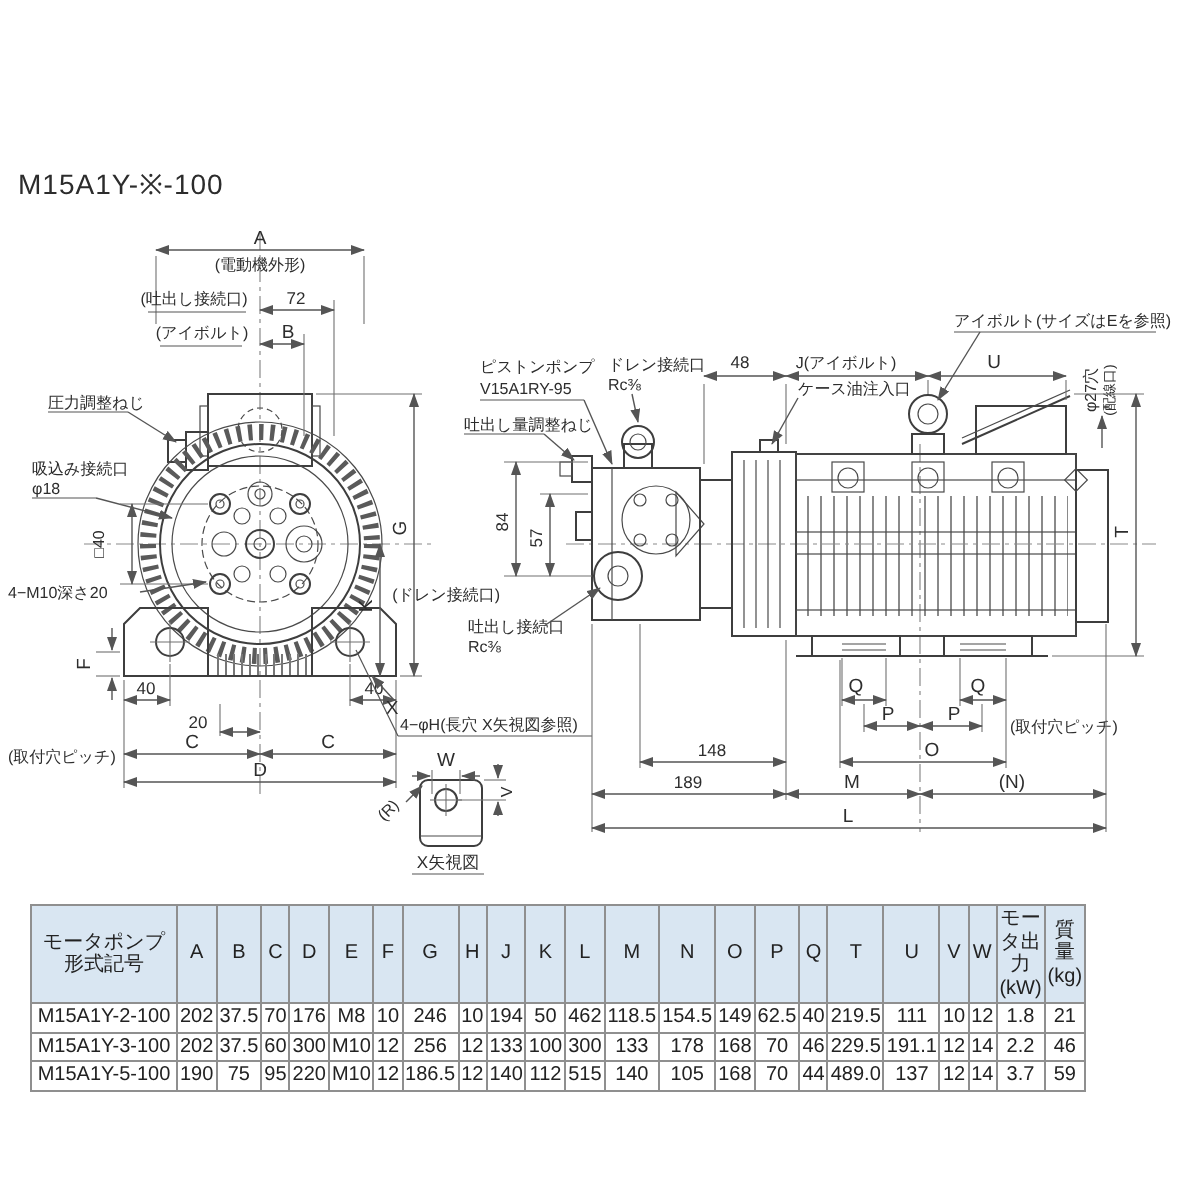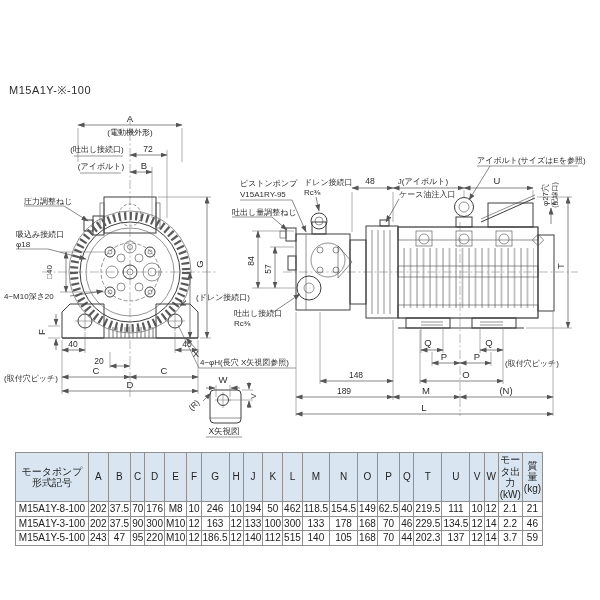--- a/index.html
+++ b/index.html
@@ -1,18 +1,18 @@
 <!DOCTYPE html>
 <html><head>
 <meta charset="utf-8">
 <style>
   html,body{margin:0;padding:0;background:#fff;}
   .page{position:relative;width:600px;height:600px;background:#ffffff;overflow:hidden;
         font-family:"Liberation Sans",sans-serif;}
-  .title{position:absolute;left:9px;top:82px;font-size:11px;color:#2c2c2c;letter-spacing:.5px;}
+  .title{position:absolute;left:9px;top:82px;font-size:14px;color:#2c2c2c;letter-spacing:.5px;}
   svg{position:absolute;left:0;top:0;}
   svg text{font-family:"Liberation Sans",sans-serif;fill:#2d2d2d;}
   .t75{font-size:7px;} .t8{font-size:8px;} .t85{font-size:8.5px;} .t9{font-size:9.5px;}
   .mid{text-anchor:middle;} .end{text-anchor:end;}
   .ln{fill:none;stroke:#3e3e3e;stroke-width:1;}
   .tn{fill:none;stroke:#4a4a4a;stroke-width:.6;}
   .ext{stroke:#707070;stroke-width:.55;fill:none;}
   .cl{stroke:#8a8a8a;stroke-width:.6;fill:none;stroke-dasharray:9 2.5 2 2.5;}
   .dim{stroke:#555;stroke-width:.7;fill:none;marker-end:url(#mE);marker-start:url(#mS);}
   .lead{stroke:#555;stroke-width:.7;fill:none;marker-end:url(#mE);}
@@ -386,88 +386,88 @@
           <th>U</th>
           <th>V</th>
           <th>W</th>
           <th>モータ出力
 (kW)</th>
           <th>質量(kg)</th>
         </tr>
     </thead>
     <tbody>
         <tr>
-          <td>M15A1Y-8-100</td>
+          <td>M15A1Y-2-100</td>
           <td>202</td>
           <td>37.5</td>
           <td>70</td>
           <td>176</td>
           <td>M8</td>
           <td>10</td>
           <td>246</td>
           <td>10</td>
           <td>194</td>
           <td>50</td>
           <td>462</td>
           <td>118.5</td>
           <td>154.5</td>
           <td>149</td>
           <td>62.5</td>
           <td>40</td>
           <td>219.5</td>
           <td>111</td>
           <td>10</td>
           <td>12</td>
-          <td>2.1</td>
+          <td>1.8</td>
           <td>21</td>
         </tr>
         <tr>
           <td>M15A1Y-3-100</td>
           <td>202</td>
           <td>37.5</td>
-          <td>90</td>
+          <td>60</td>
           <td>300</td>
           <td>M10</td>
           <td>12</td>
-          <td>163</td>
+          <td>256</td>
           <td>12</td>
           <td>133</td>
           <td>100</td>
           <td>300</td>
           <td>133</td>
           <td>178</td>
           <td>168</td>
           <td>70</td>
           <td>46</td>
           <td>229.5</td>
-          <td>134.5</td>
+          <td>191.1</td>
           <td>12</td>
           <td>14</td>
           <td>2.2</td>
           <td>46</td>
         </tr>
         <tr>
           <td>M15A1Y-5-100</td>
-          <td>243</td>
-          <td>47</td>
+          <td>190</td>
+          <td>75</td>
           <td>95</td>
           <td>220</td>
           <td>M10</td>
           <td>12</td>
           <td>186.5</td>
           <td>12</td>
           <td>140</td>
           <td>112</td>
           <td>515</td>
           <td>140</td>
           <td>105</td>
           <td>168</td>
           <td>70</td>
           <td>44</td>
-          <td>202.3</td>
+          <td>489.0</td>
           <td>137</td>
           <td>12</td>
           <td>14</td>
           <td>3.7</td>
           <td>59</td>
         </tr>
       </tbody>
   </table>
 </div>
 

